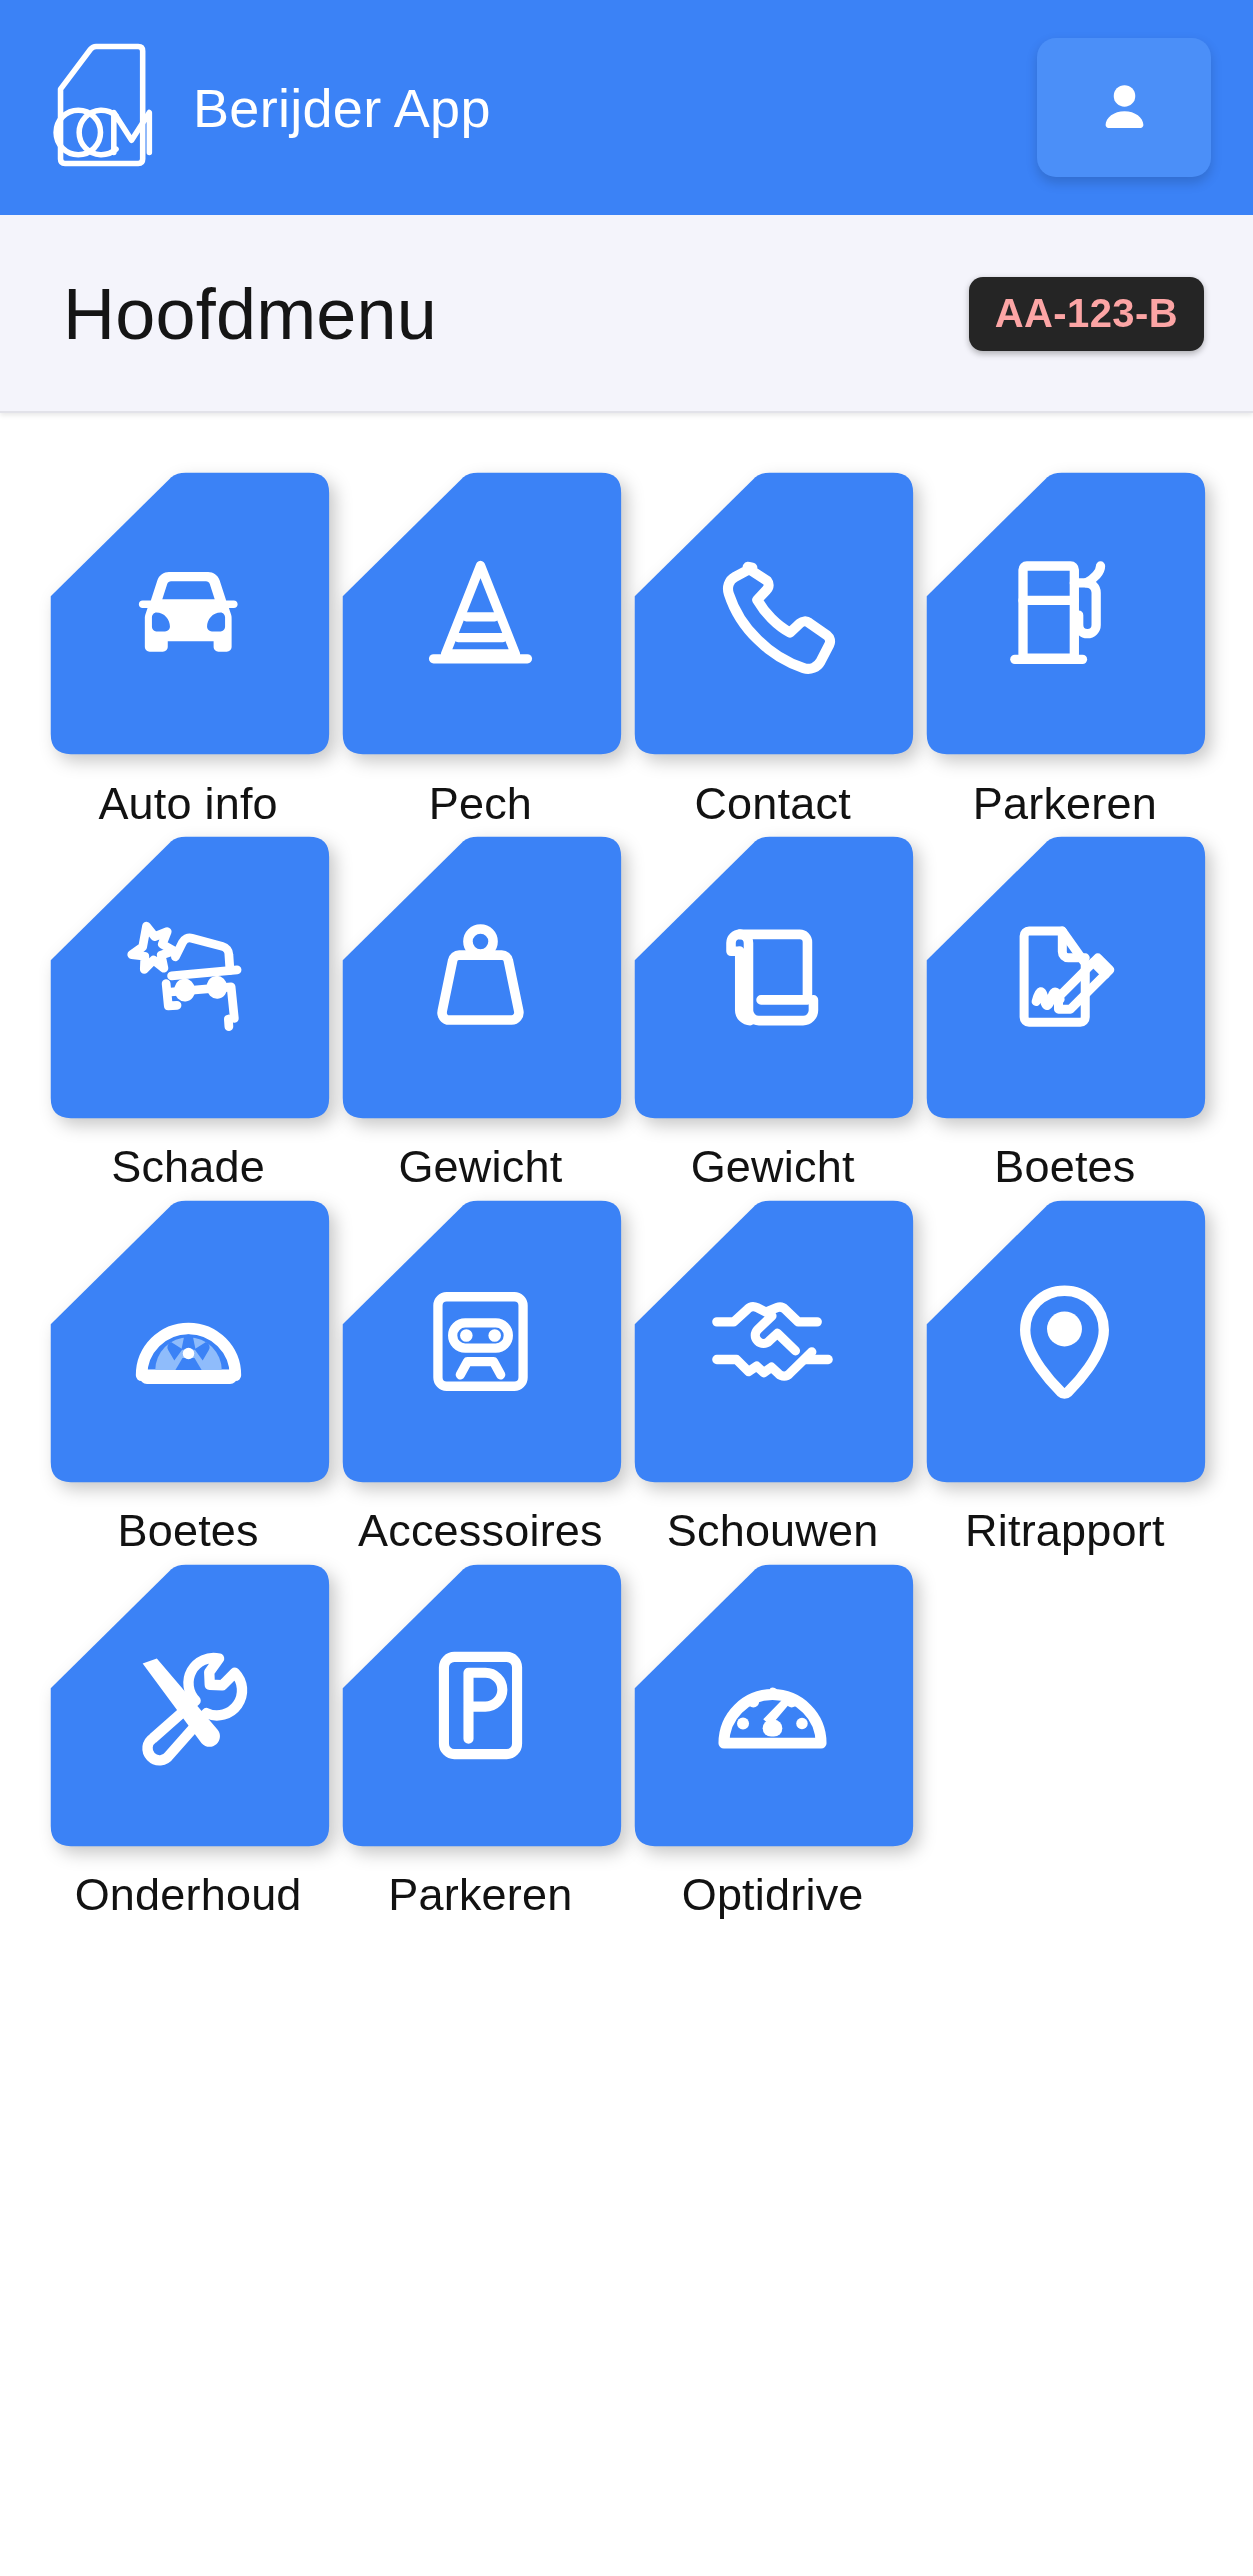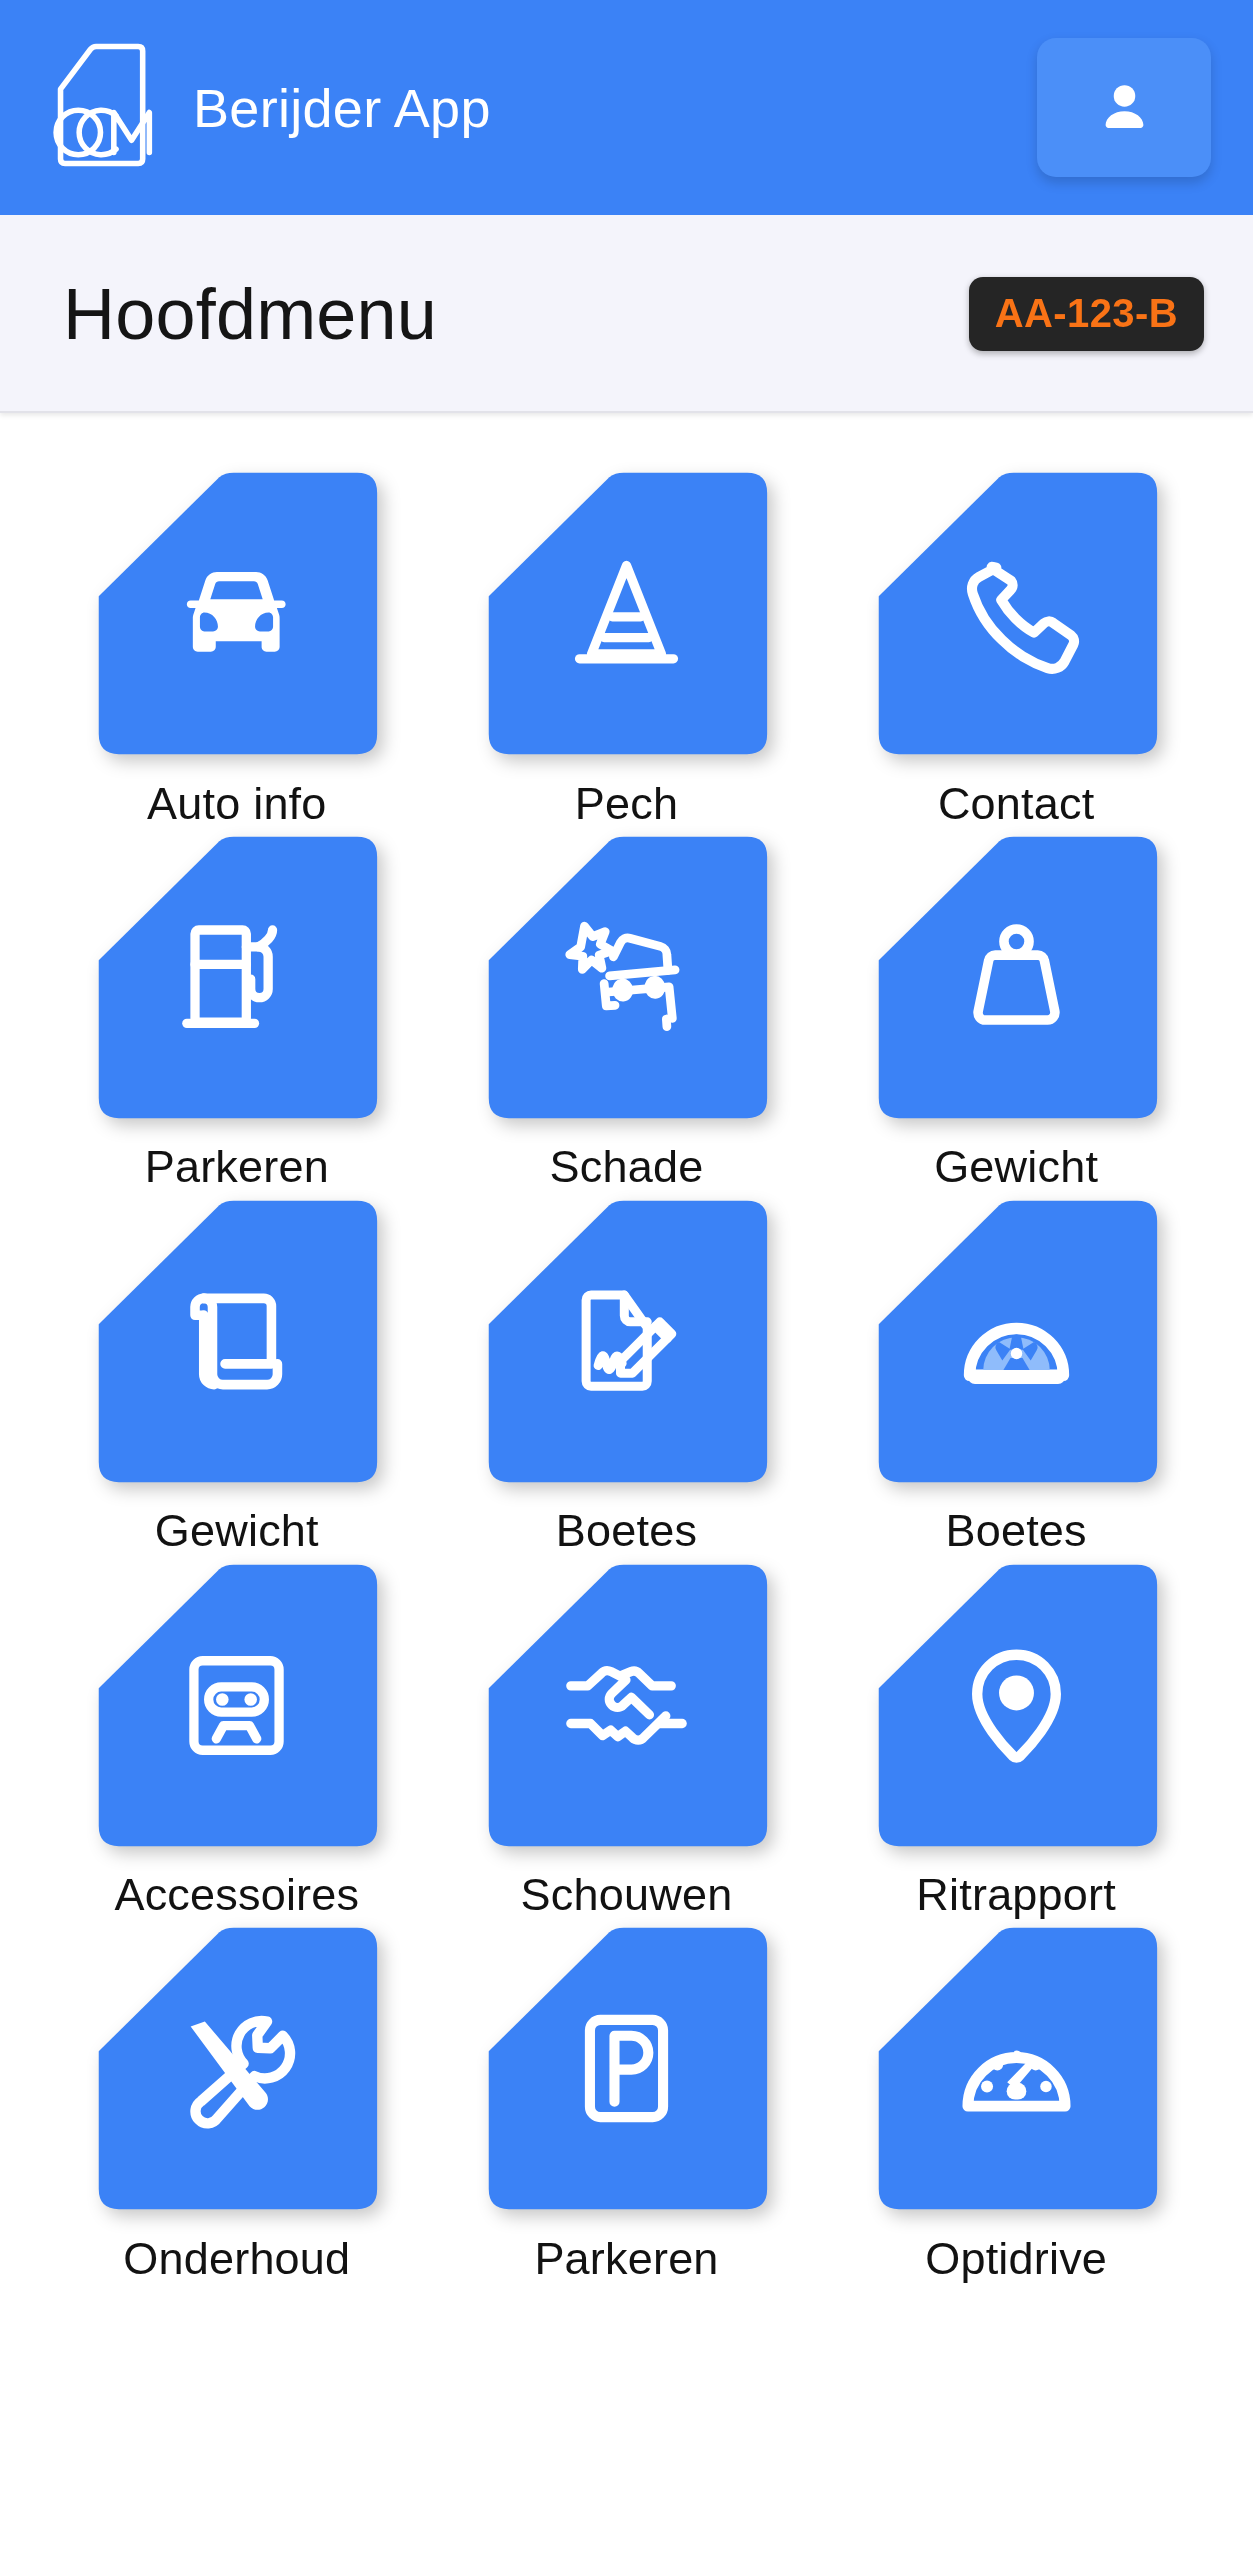--- a/index.html
+++ b/index.html
@@ -91,42 +91,42 @@
 
   .page-title {
     font-size: 72px;
     font-weight: 400;
     color: #151515;
     letter-spacing: 0.2px;
   }
 
   .plate {
     background: #252525;
-    color: #f97316;
+    color: #fca5a5;
     font-size: 40px;
     font-weight: 700;
     letter-spacing: 0.4px;
     border-radius: 14px;
     padding: 15.7px 26px 17.4px 26px;
     line-height: 1;
     white-space: nowrap;
     box-shadow: 0 2.6px 6.1px rgba(0,0,0,0.28);
   }
 
   
   .content {
     flex: 1 1 auto;
     background: #ffffff;
     padding: 57px 0 0 0;
     overflow: hidden;
   }
 
   .grid {
     display: grid;
-    grid-template-columns: repeat(3, 1fr);
+    grid-template-columns: repeat(4, 1fr);
     row-gap: 7px;
     column-gap: 0;
     padding: 0 42px;
   }
 
   .tile {
     display: flex;
     flex-direction: column;
     align-items: center;
     background: none;

